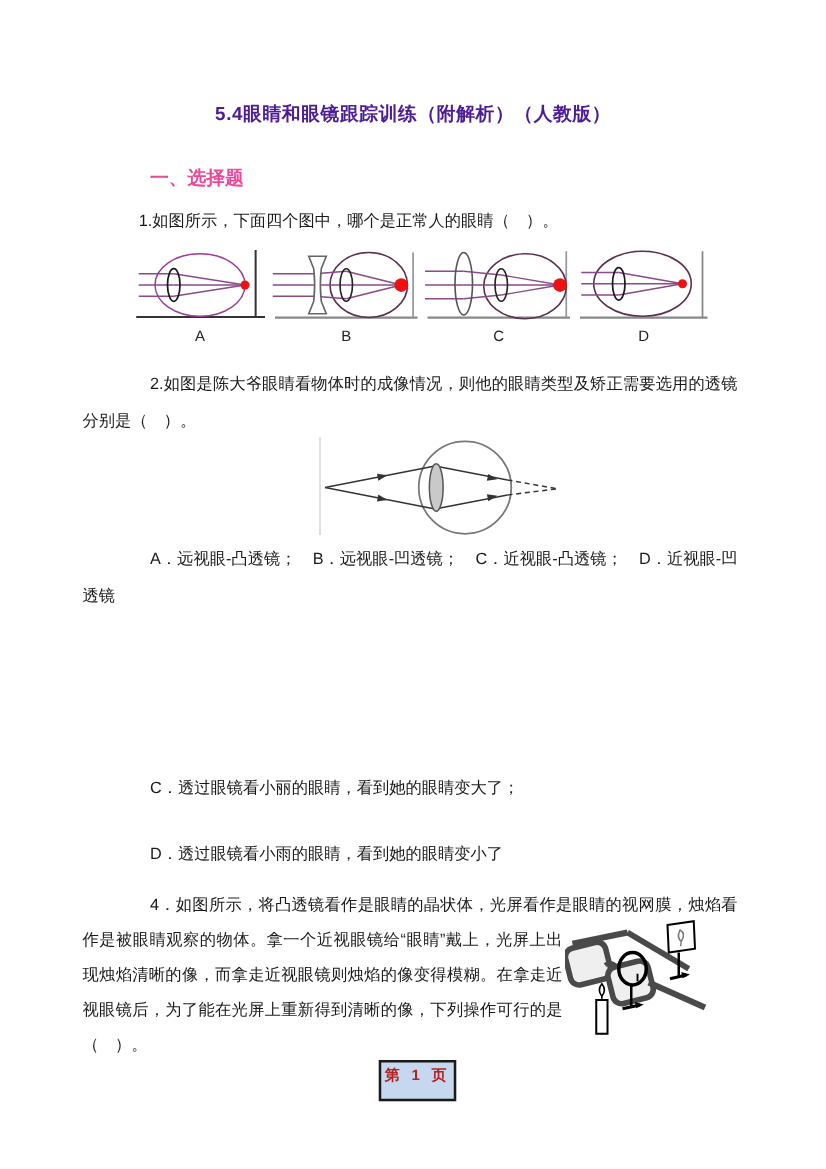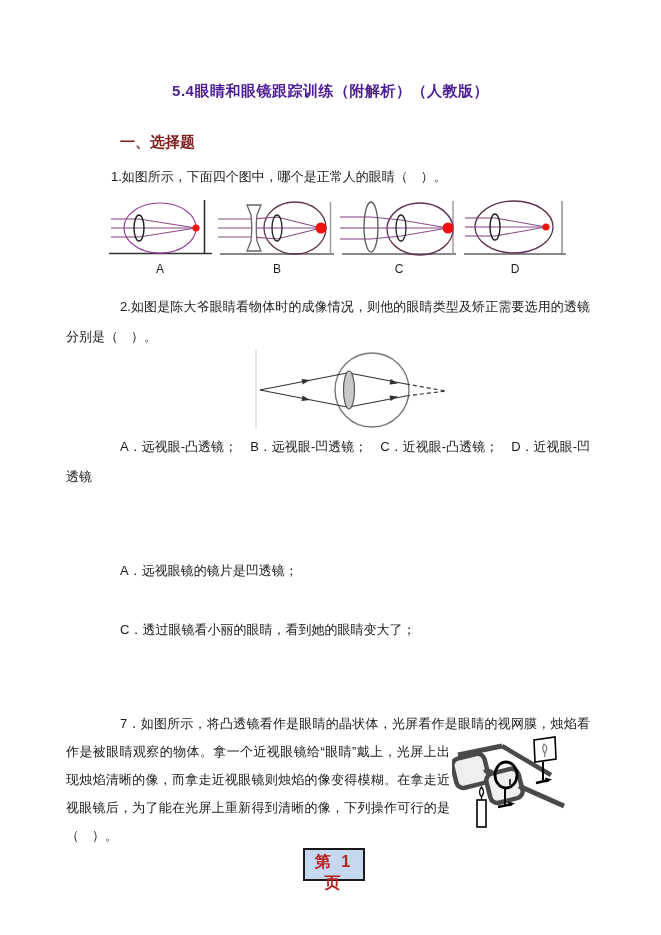--- a/index.html
+++ b/index.html
@@ -13,21 +13,21 @@
   }
   .doc-title{
     position:absolute;top:82px;left:0;right:0;
     text-align:center;
     font-size:15px;font-weight:bold;
     color:#4c1d95;
     letter-spacing:0.5px;
   }
   .section-heading{
     position:absolute;left:120px;top:133px;
-    font-size:15px;font-weight:bold;color:#7f1d1d;
+    font-size:15px;font-weight:bold;color:#ec4899;
   }
   .q1-text{
     position:absolute;left:111px;top:168px;
     font-size:13px;
   }
   .figrow{
     position:absolute;left:106px;top:197px;
     display:flex;gap:4px;align-items:flex-start;
   }
   .figrow .cell{flex:none;}
@@ -68,21 +68,21 @@
   .footer-box{
     position:absolute;left:303px;top:848px;
     width:62px;height:33px;
     background:#c6d8ef;
     border:2px solid #1a1a1a;
     box-sizing:border-box;
     text-align:center;
   }
   .footer-box span{
     display:inline-block;margin-top:2px;
-    font-size:16px;font-weight:bold;
+    font-size:12px;font-weight:bold;
     color:#b42222;letter-spacing:3px;
   }
   svg{display:block;}
 </style>
 </head>
 <body>
 
 <div class="page">
 
   <div class="doc-title">5.4眼睛和眼镜跟踪训练（附解析）（人教版）</div>
@@ -197,22 +197,22 @@
         <polygon points="146,37.4 137.5,38.6 138.6,33.1"></polygon>
         <polygon points="146,50.6 137.5,49.4 138.6,54.9"></polygon>
       </g>
       <ellipse cx="97" cy="44" rx="5.5" ry="19" fill="#c9c9c9" stroke="#555" stroke-width="1.2"></ellipse>
     </svg>
   </div>
 
   <div class="para q2-options">A．远视眼-凸透镜；　B．远视眼-凹透镜；　C．近视眼-凸透镜；　D．近视眼-凹透镜</div>
 
 
-  <div class="opt opt-a">A．远视眼镜的镜片是凹透镜；</div>
   <div class="opt opt-c">C．透过眼镜看小丽的眼睛，看到她的眼睛变大了；</div>
+  <div class="opt opt-d">D．透过眼镜看小雨的眼睛，看到她的眼睛变小了</div>
 
   <div class="para q4-para">
     <span class="q4-float">
       <svg width="138" height="112" viewBox="0 0 138 112">
 
         <g stroke="#4a4a4a" fill="none">
           <path d="M6 29 L50 20" stroke-width="5"></path>
           <path d="M50 20 L99 49" stroke-width="4.5"></path>
           <rect x="2" y="30" width="33" height="30" rx="7" transform="rotate(-14 18 45)" fill="#efefef" stroke-width="4.5"></rect>
           <rect x="36" y="45" width="33" height="30" rx="7" transform="rotate(-14 52 60)" fill="#efefef" stroke-width="4.5"></rect>
@@ -230,20 +230,20 @@
         <line x1="29.5" y1="71" x2="29.5" y2="74" stroke="#000" stroke-width="1.2"></line>
         <rect x="25" y="74" width="9" height="27" fill="#fff" stroke="#000" stroke-width="1.6"></rect>
 
         <path d="M82 14 L103 11 L104 33 L83 36 Z" fill="#fff" stroke="#000" stroke-width="1.6"></path>
         <path d="M92 18 Q97 21 93 27 Q89 24 92 18 Z" fill="none" stroke="#777" stroke-width="1.2"></path>
         <line x1="93" y1="27" x2="92.5" y2="31" stroke="#777" stroke-width="1.2"></line>
         <line x1="91" y1="36" x2="91" y2="55" stroke="#000" stroke-width="2"></line>
         <line x1="84" y1="57" x2="97" y2="54" stroke="#000" stroke-width="2.5"></line>
         <polygon points="100,53.5 93,51.5 94,56.5" fill="#000"></polygon>
       </svg>
-    </span><span>7．如图所示，将凸透镜看作是眼睛的晶状体，光屏看作是眼睛的视网膜，烛焰看作是被眼睛观察的物体。拿一个近视眼镜给“眼睛”戴上，光屏上出现烛焰清晰的像，而拿走近视眼镜则烛焰的像变得模糊。在拿走近视眼镜后，为了能在光屏上重新得到清晰的像，下列操作可行的是（　）。</span>
+    </span><span>4．如图所示，将凸透镜看作是眼睛的晶状体，光屏看作是眼睛的视网膜，烛焰看作是被眼睛观察的物体。拿一个近视眼镜给“眼睛”戴上，光屏上出现烛焰清晰的像，而拿走近视眼镜则烛焰的像变得模糊。在拿走近视眼镜后，为了能在光屏上重新得到清晰的像，下列操作可行的是（　）。</span>
   </div>
 
   <div class="footer-box">
     <span>第 1 页</span>
   </div>
 
 </div>
 
 </body></html>

